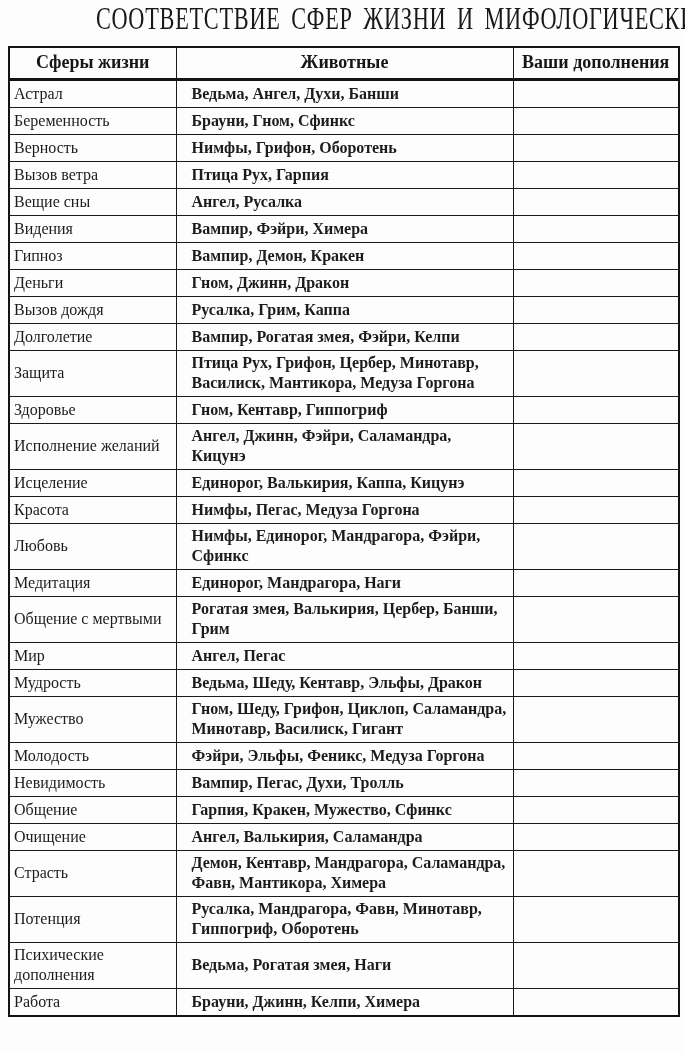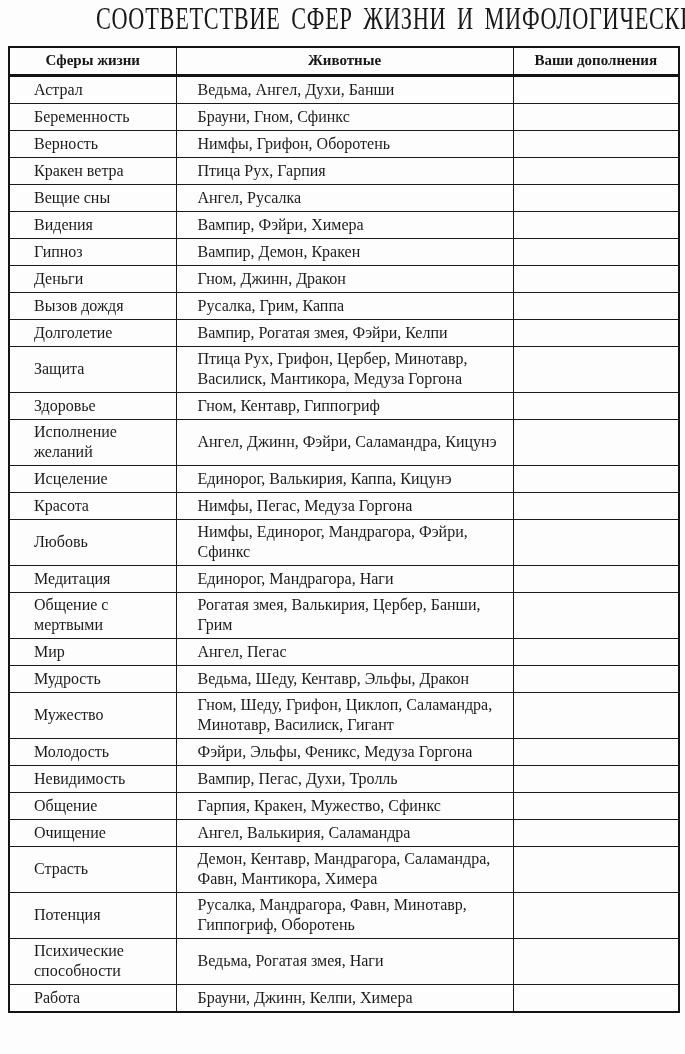--- a/index.html
+++ b/index.html
@@ -43,37 +43,37 @@
   table.corr {
     border: 2.5px solid #141414;
   }
   table.corr thead th {
     border-bottom: 3px solid #141414;
   }
   col.c1 { width: 167px; }
   col.c2 { width: 337px; }
   col.c3 { width: 166px; }
   th {
-    font-size: 15px;
+    font-size: 18px;
     font-weight: bold;
     text-align: center;
     padding: 4px 4px 5px;
     color: #161616;
   }
   td {
     font-size: 16px;
     line-height: 20px;
     padding: 2px 6px 3px 12px;
     height: 21px;
     vertical-align: middle;
     color: #1c1c1c;
     overflow: hidden;
   }
-  td.sphere-cell   { padding-left: 24px; font-family: Liberation Serif, serif; }
-  td.animals-cell  { padding-left: 21px; }
+  td.sphere-cell   { padding-left: 4px; font-family: Liberation Serif, serif; }
+  td.animals-cell  { padding-left: 15px; font-weight: bold; }
   td.additions-cell{ padding: 0; }
 </style>
 </head>
 <body>
 
 <div class="page">
   <div class="title-wrap">
     <div class="title">СООТВЕТСТВИЕ СФЕР ЖИЗНИ И МИФОЛОГИЧЕСКИХ СУЩЕСТВ</div>
   </div>
 
@@ -100,21 +100,21 @@
           <td class="sphere-cell">Беременность</td>
           <td class="animals-cell">Брауни, Гном, Сфинкс</td>
           <td class="additions-cell"></td>
         </tr>
         <tr>
           <td class="sphere-cell">Верность</td>
           <td class="animals-cell">Нимфы, Грифон, Оборотень</td>
           <td class="additions-cell"></td>
         </tr>
         <tr>
-          <td class="sphere-cell">Кракен ветра</td>
+          <td class="sphere-cell">Вызов ветра</td>
           <td class="animals-cell">Птица Рух, Гарпия</td>
           <td class="additions-cell"></td>
         </tr>
         <tr>
           <td class="sphere-cell">Вещие сны</td>
           <td class="animals-cell">Ангел, Русалка</td>
           <td class="additions-cell"></td>
         </tr>
         <tr>
           <td class="sphere-cell">Видения</td>
@@ -220,21 +220,21 @@
           <td class="sphere-cell">Страсть</td>
           <td class="animals-cell">Демон, Кентавр, Мандрагора, Саламандра, Фавн, Мантикора, Химера</td>
           <td class="additions-cell"></td>
         </tr>
         <tr>
           <td class="sphere-cell">Потенция</td>
           <td class="animals-cell">Русалка, Мандрагора, Фавн, Минотавр, Гиппогриф, Оборотень</td>
           <td class="additions-cell"></td>
         </tr>
         <tr>
-          <td class="sphere-cell">Психические способности</td>
+          <td class="sphere-cell">Психические дополнения</td>
           <td class="animals-cell">Ведьма, Рогатая змея, Наги</td>
           <td class="additions-cell"></td>
         </tr>
         <tr>
           <td class="sphere-cell">Работа</td>
           <td class="animals-cell">Брауни, Джинн, Келпи, Химера</td>
           <td class="additions-cell"></td>
         </tr>
       </tbody>
   </table>

